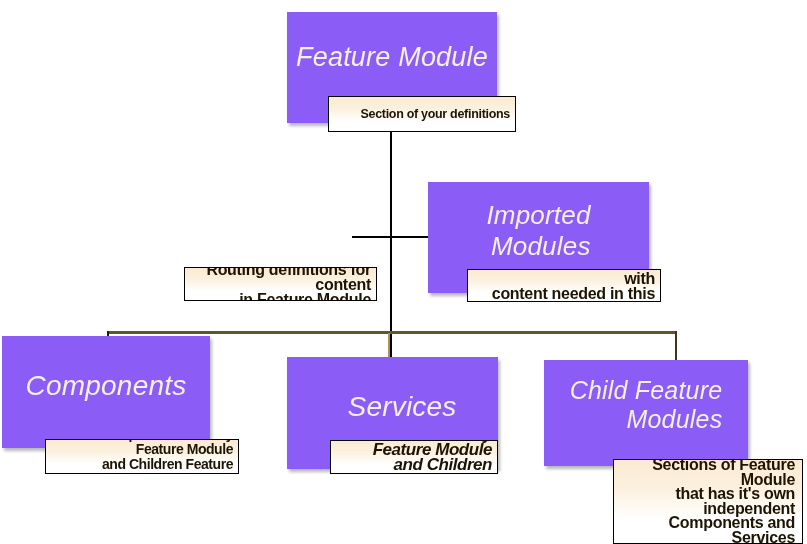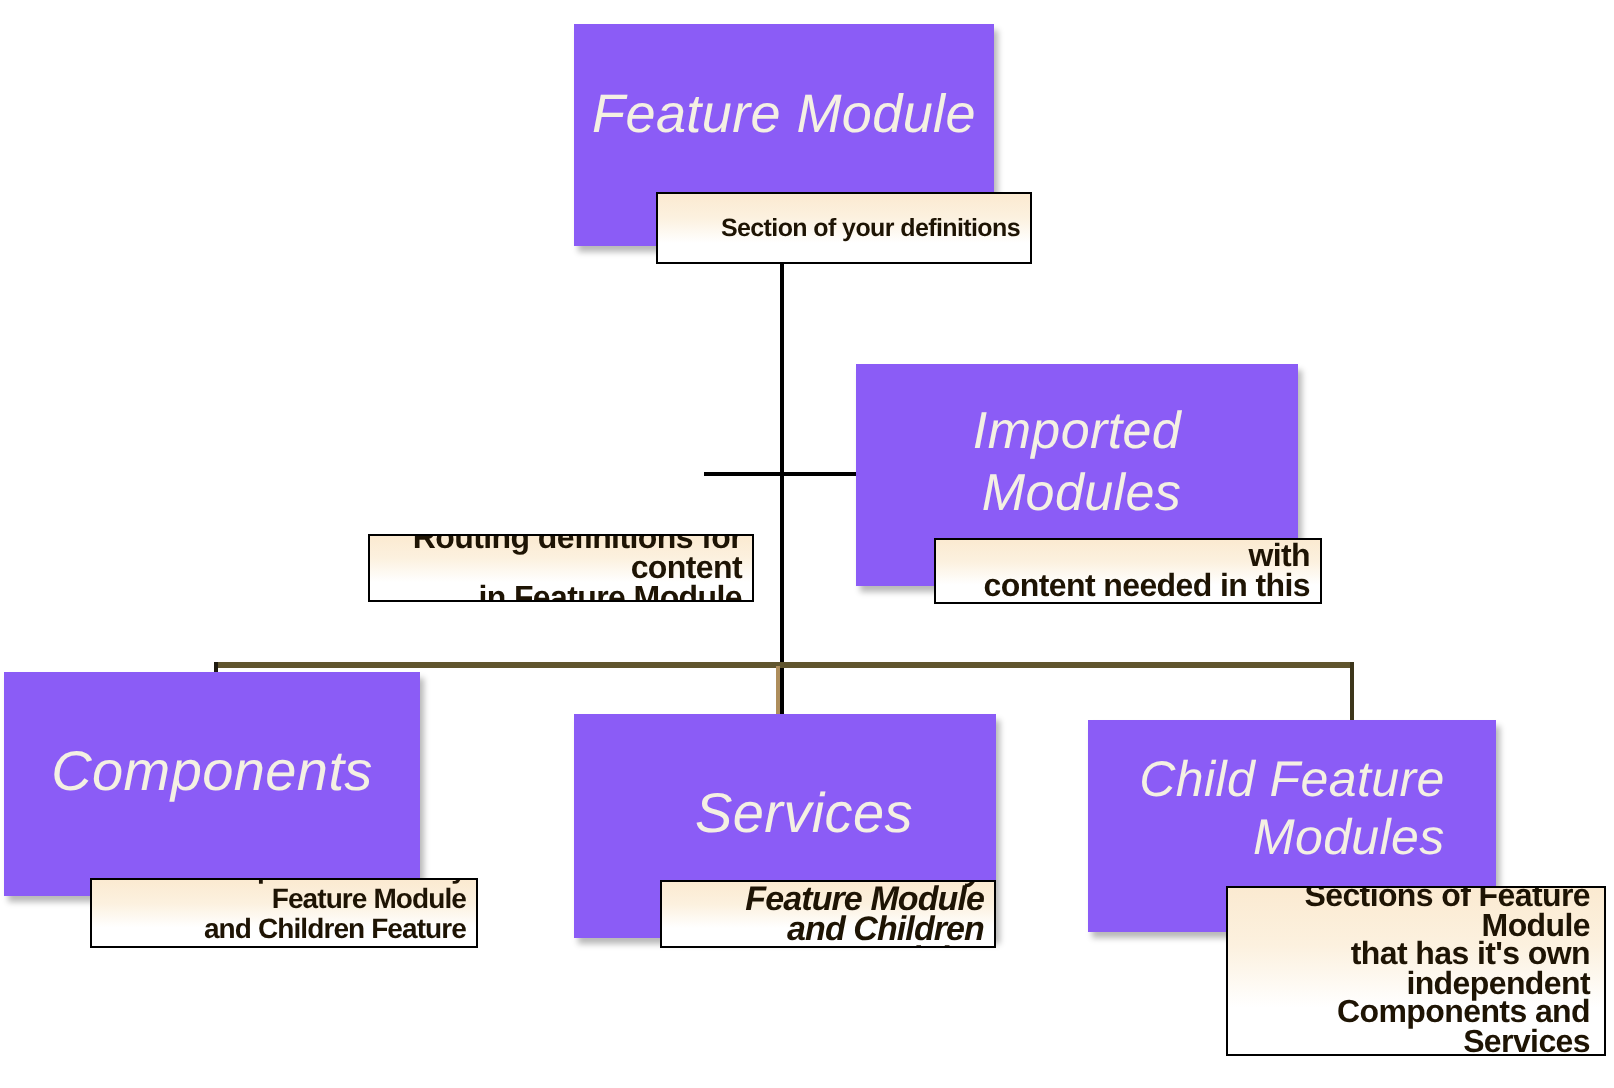--- a/index.html
+++ b/index.html
@@ -45,21 +45,21 @@
     padding:2px 5px 2px 3px;
     overflow:hidden;
     z-index:3;
     font-size:16px;line-height:15px;letter-spacing:-0.3px;
   }
   #note-feature   {left:328px;top:96px; width:188px;height:36px;font-size:12.5px;}
   #note-routing   {left:184px;top:267px;width:193px;height:34px;}
   #note-imported  {left:467px;top:269px;width:194px;height:33px;}
   #note-components{left:45px; top:439px;width:194px;height:35px;font-size:14px;letter-spacing:-0.45px;}
   #note-services  {left:330px;top:440px;width:168px;height:34px;font-size:17px;letter-spacing:-0.45px;font-style:italic;}
-  #note-child     {left:613px;top:443px;width:190px;height:85px;line-height:14.5px;padding-right:7px;}
+  #note-child     {left:613px;top:459px;width:190px;height:85px;line-height:14.5px;padding-right:7px;}
 
   
   .conn{position:absolute;z-index:1;}
   #conn-feature-v {left:390px;top:131px;width:2px;height:226px;background:#000000;}
   #conn-mid-h     {left:352px;top:236px;width:76px;height:2px;background:#000000;}
   #conn-bottom-h  {left:107px;top:331px;width:570px;height:2.5px;background:#60552E;}
   #conn-left-v    {left:107px;top:331px;width:2px;height:25px;background:#1F1B10;}
   #conn-right-v   {left:675px;top:331px;width:2px;height:29px;background:#3D361B;}
   #conn-center-tan{left:388px;top:333px;width:2px;height:24px;background:#AE8E5C;}
 </style>

